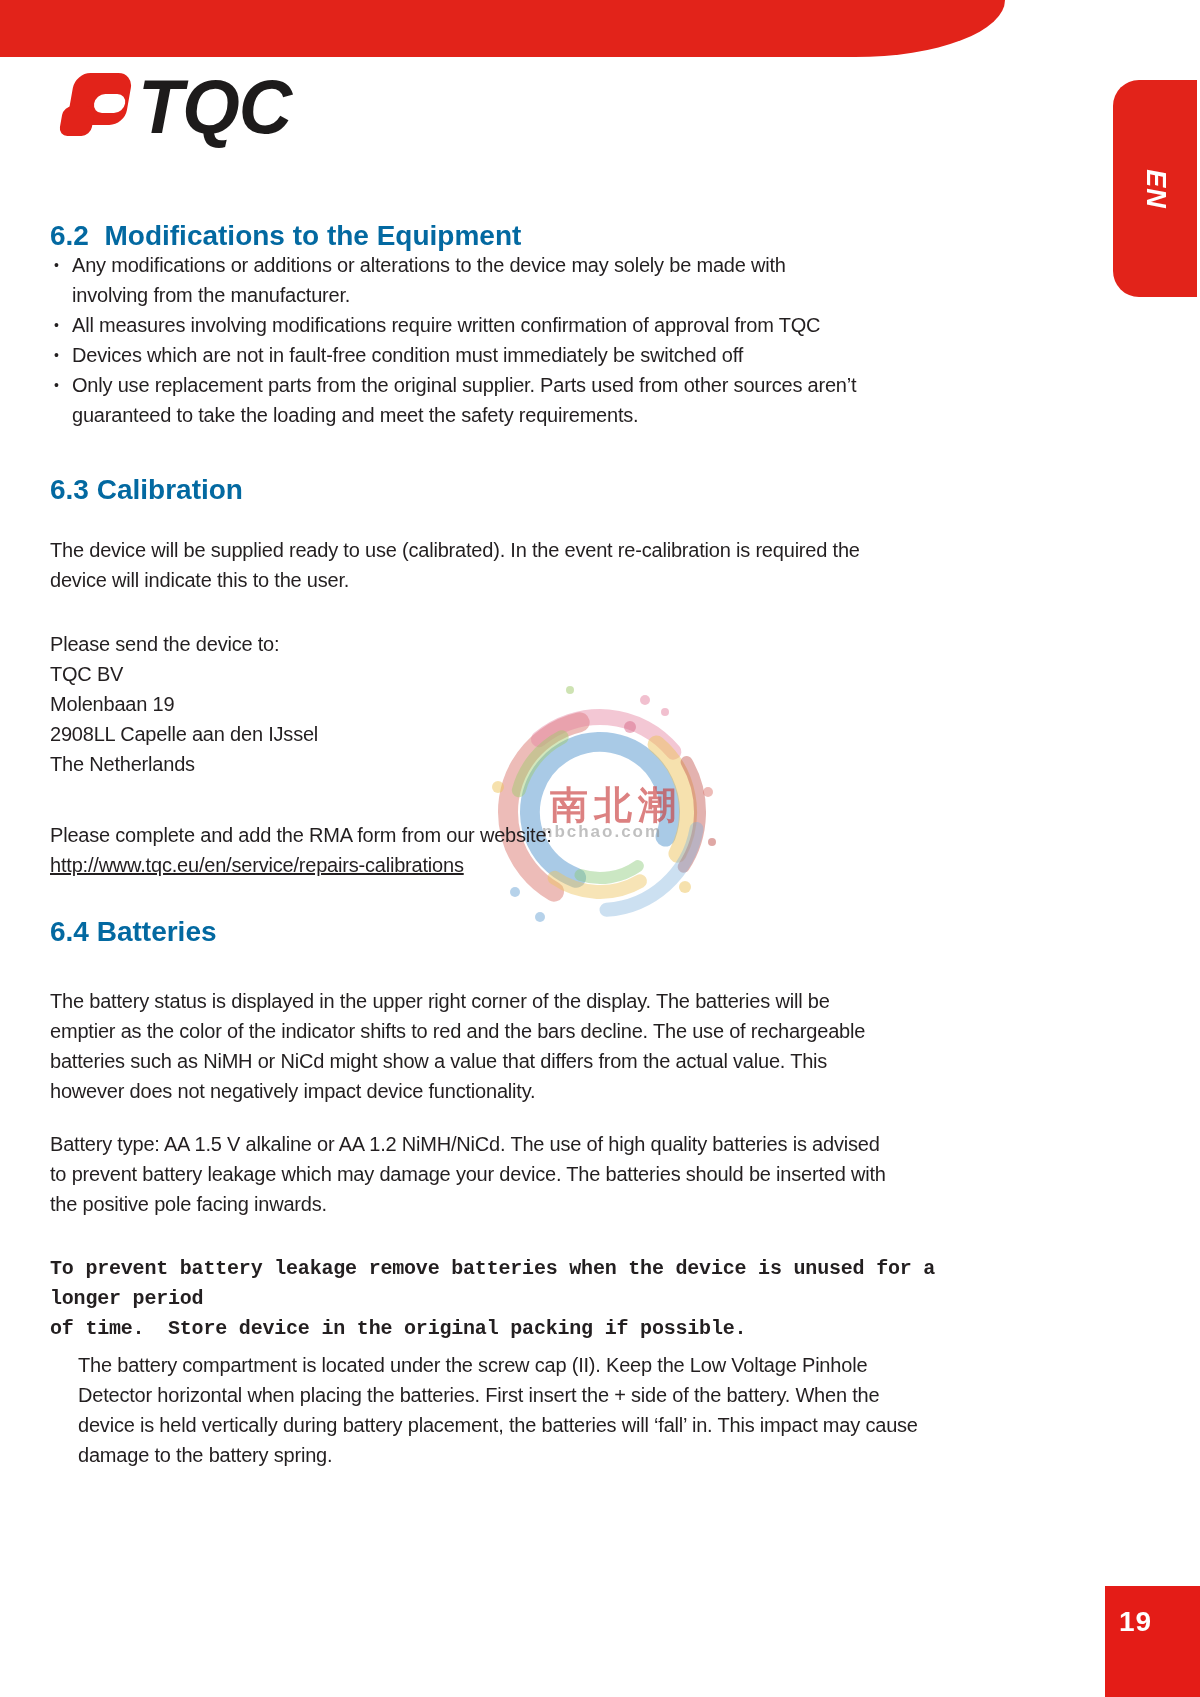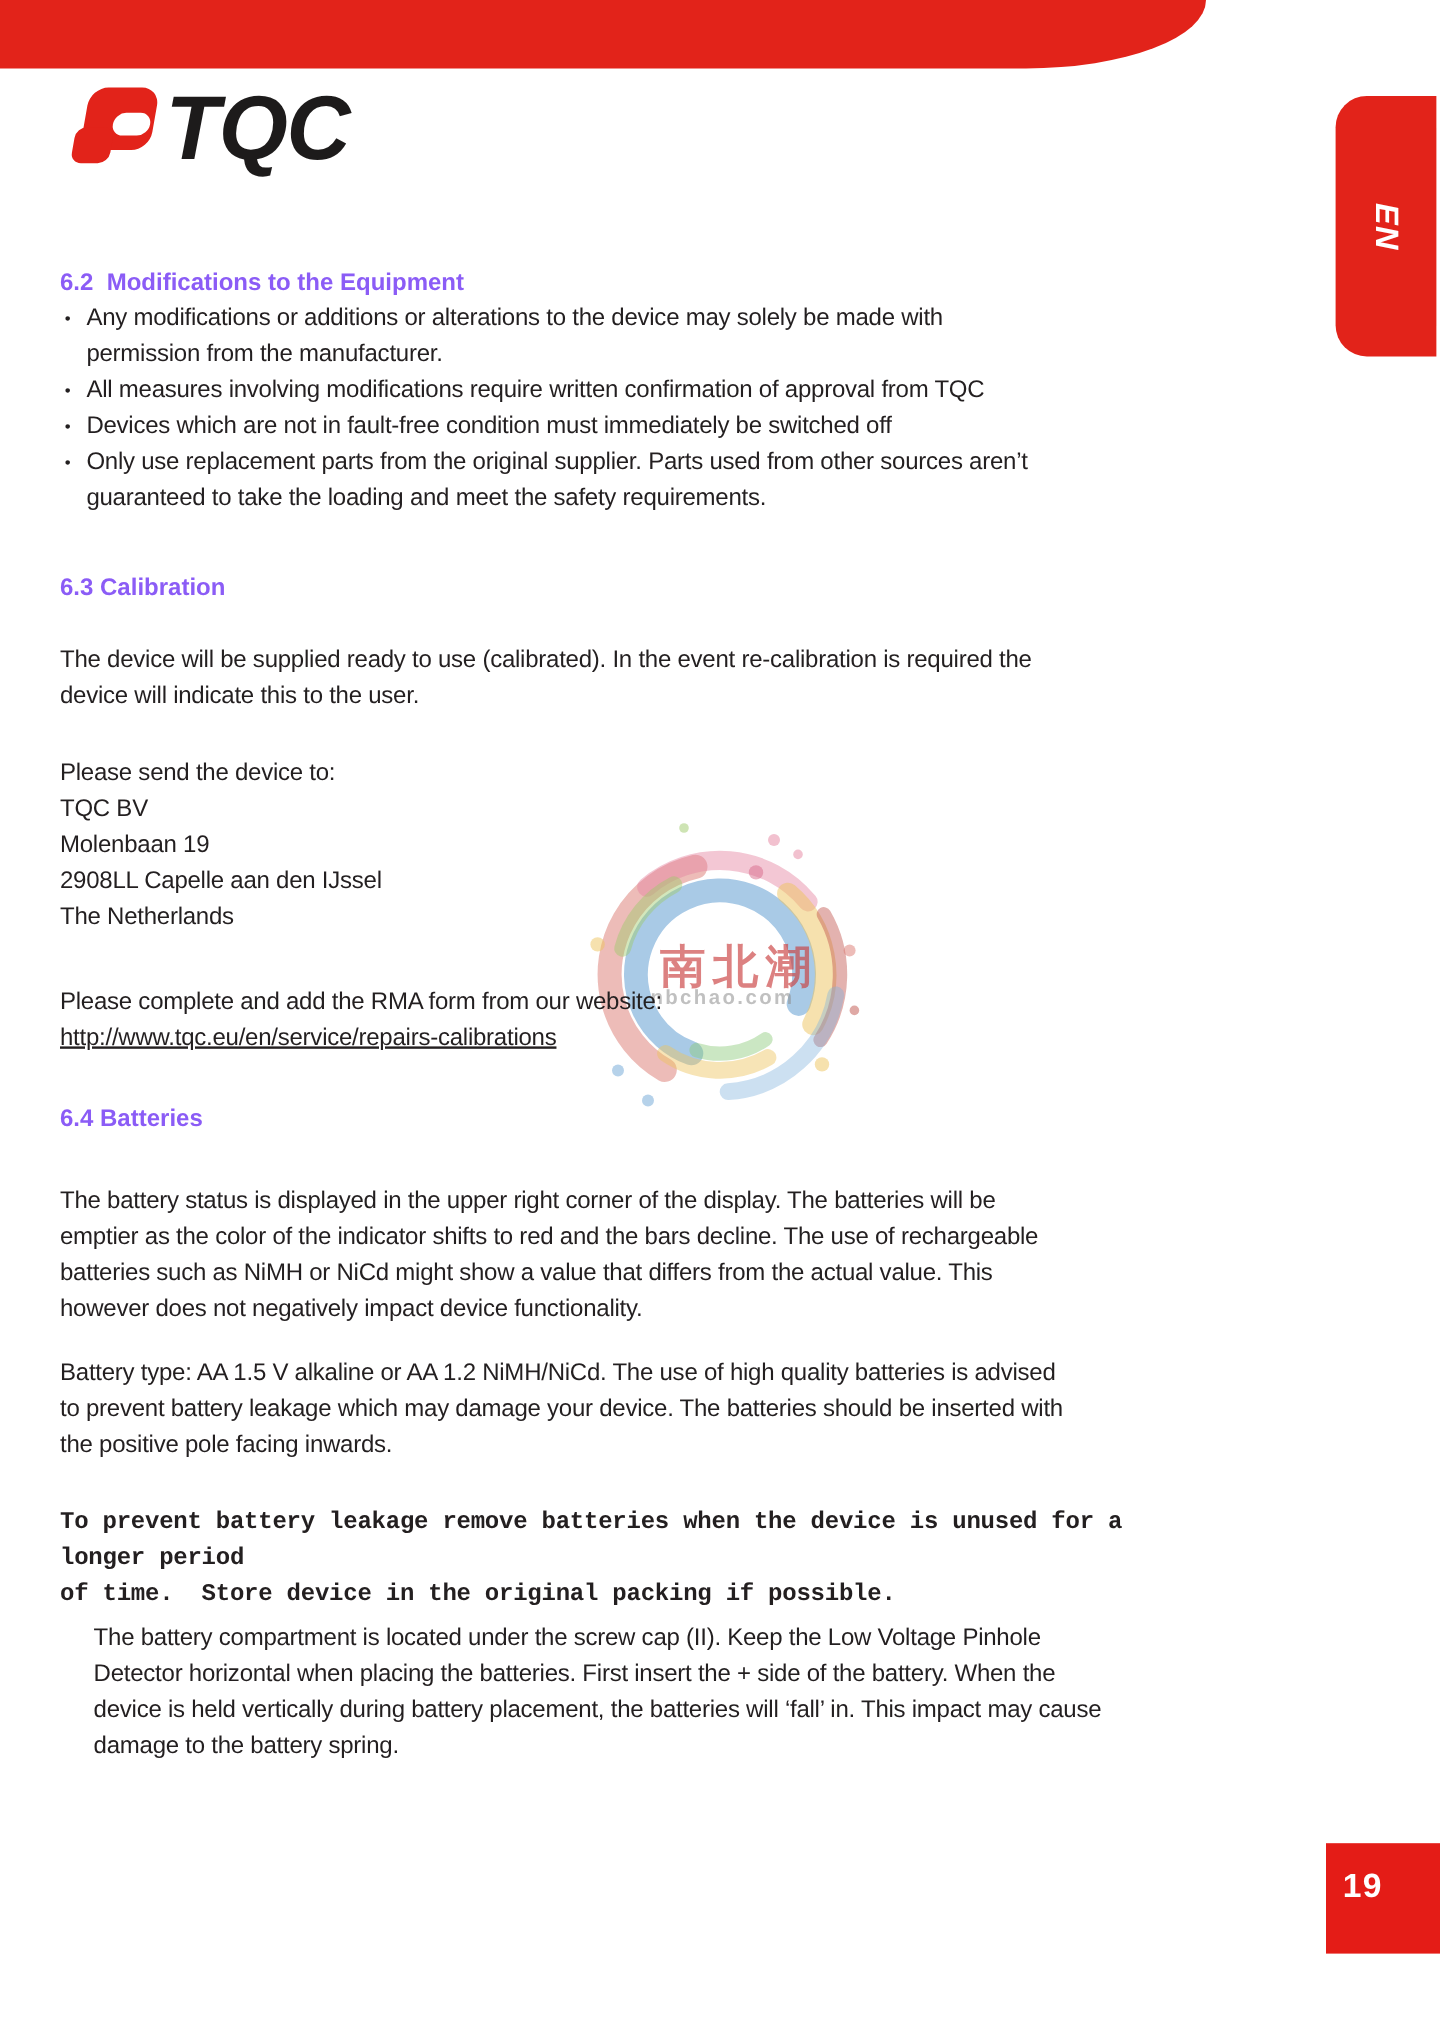--- a/index.html
+++ b/index.html
@@ -47,22 +47,22 @@
     color:rgba(201,62,62,0.65);
   }
   .wm-sub {
     position:absolute; left:62px; top:150px; width:150px;
     font-size:17px; font-weight:bold; letter-spacing:2px;
     color:rgba(140,140,140,0.55);
   }
   
   .content { position:absolute; left:50px; top:0; width:965px; z-index:2; }
   .content h2 {
-    position:absolute; left:0; font-size:20px; font-weight:bold; line-height:30px;
-    white-space:pre-wrap; color:#8b5cf6;
+    position:absolute; left:0; font-size:28px; font-weight:bold; line-height:30px;
+    white-space:pre-wrap; color:#0369a1;
   }
   .content p, .content .addr-line {
     position:absolute; left:0; width:965px;
     font-size:20px; line-height:30px; letter-spacing:-0.2px;
     white-space:pre-wrap; color:#231f20;
   }
   .h62 { top:221px; } .h63 { top:475px; } .h64 { top:917px; }
   .bullets { position:absolute; left:0; top:250px; width:965px; display:flex; flex-direction:column; }
   .bullet-row { display:flex; }
   .bullet-dot { width:22px; flex:0 0 22px; font-size:14px; line-height:30px; color:#231f20; padding-left:4px; }
@@ -75,21 +75,21 @@
     position:absolute; left:0; top:850px; display:inline-block;
     font-size:20px; line-height:30px; letter-spacing:-0.2px;
     color:#231f20; text-decoration:underline; white-space:nowrap;
   }
   .p641 { top:986px; }
   .p642 { top:1129px; }
   .p643 { top:1254px; font-weight:bold; color:#1d1b1b;font-family:Liberation Mono, monospace; }
   .p644 { top:1350px;margin-left:28px; }
   
   .pagenum-block {
-    position:absolute; left:1105px; top:1536px; width:95px; height:92px;
+    position:absolute; left:1105px; top:1586px; width:95px; height:111px;
     background:#e41c17;
   }
   .pagenum-block span {
     position:absolute; left:14px; top:20px;
     color:#ffffff; font-size:28px; font-weight:bold; letter-spacing:1px;
   }
 </style>
 </head>
 <body>
 
@@ -146,21 +146,21 @@
   </div>
 
   <main class="content">
 
     <h2 class="h62">6.2  Modifications to the Equipment</h2>
 
     <div class="bullets">
       <div class="bullet-row">
         <span class="bullet-dot">•</span>
         <span class="bullet-text">Any modifications or additions or alterations to the device may solely be made with
-permission from the manufacturer.</span>
+involving from the manufacturer.</span>
       </div>
       <div class="bullet-row">
         <span class="bullet-dot">•</span>
         <span class="bullet-text">All measures involving modifications require written confirmation of approval from TQC</span>
       </div>
       <div class="bullet-row">
         <span class="bullet-dot">•</span>
         <span class="bullet-text">Devices which are not in fault-free condition must immediately be switched off</span>
       </div>
       <div class="bullet-row">

